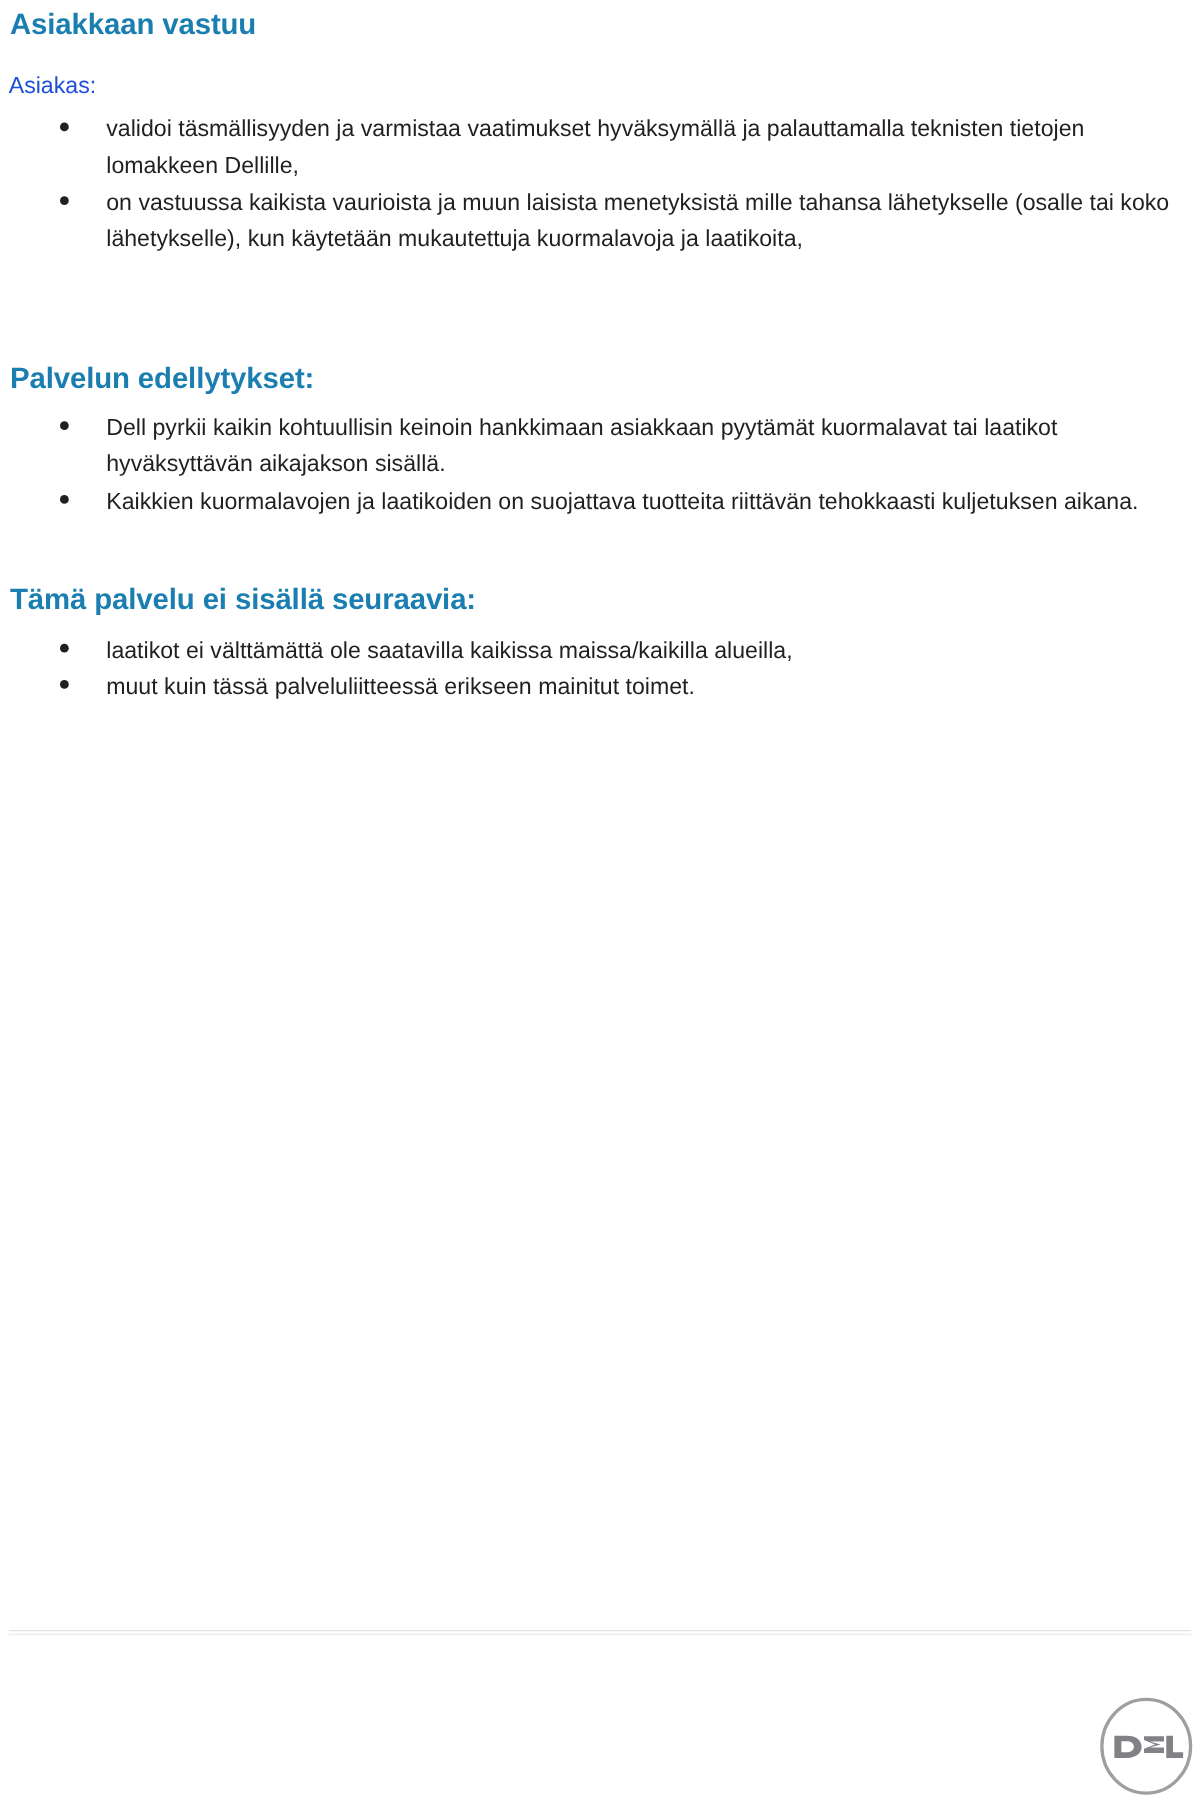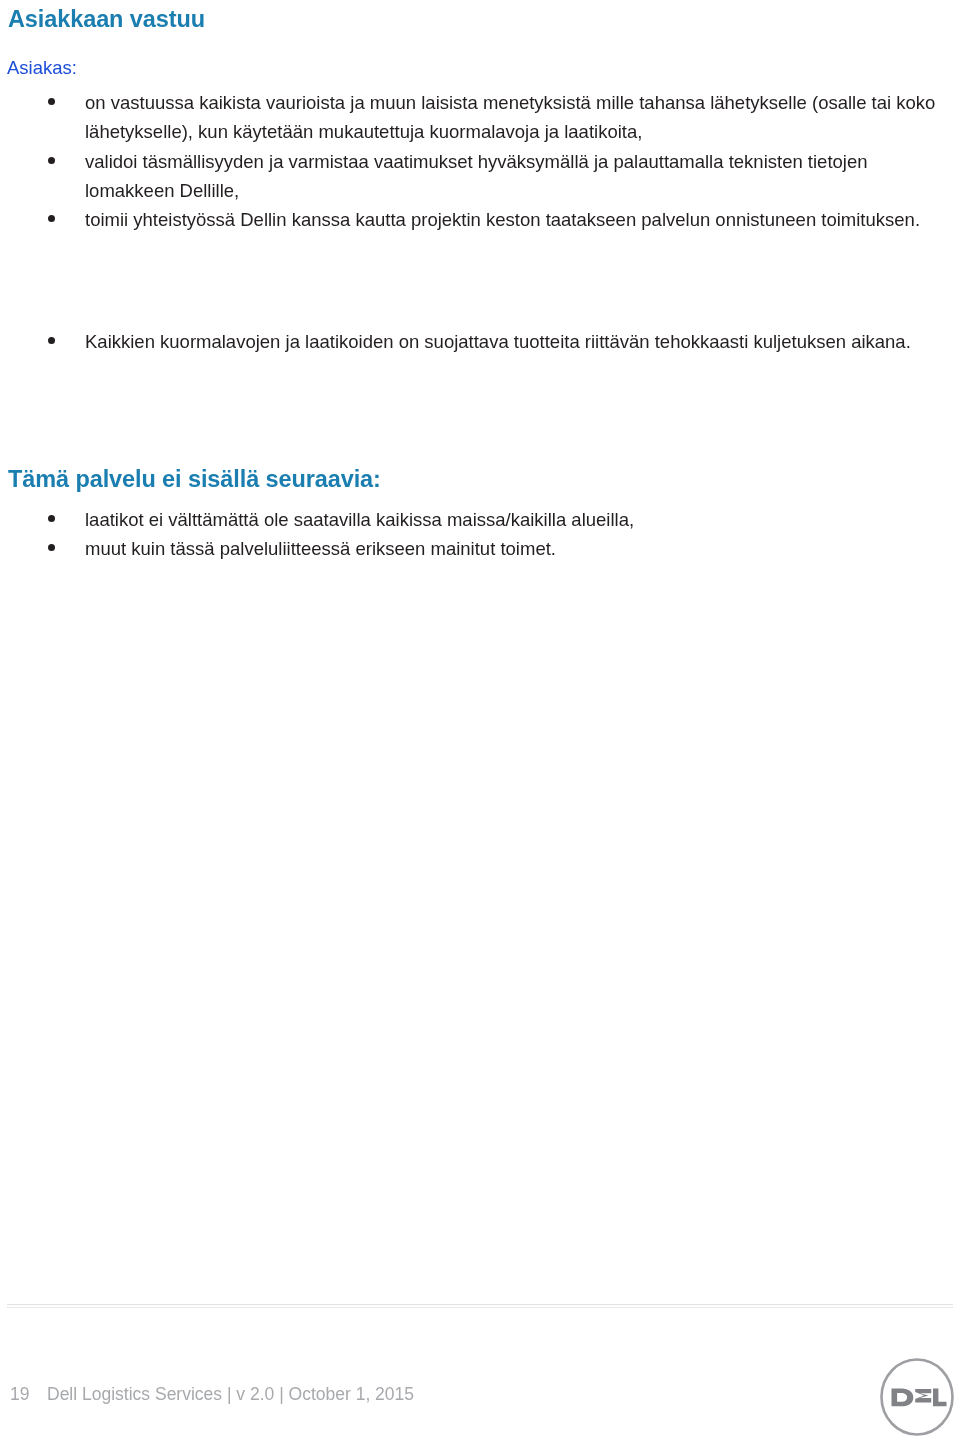--- a/index.html
+++ b/index.html
@@ -153,59 +153,56 @@
 
 <div class="page">
 
   <h1 class="section-heading" id="h-main">Asiakkaan vastuu</h1>
 
   <div id="intro-label">Asiakas:</div>
 
   <ul class="bullet-list" id="list-one">
     <li class="bullet-item">
       <span class="bullet-dot"></span>
+      <span class="bullet-text">validoi täsmällisyyden ja varmistaa vaatimukset hyväksymällä ja palauttamalla teknisten tietojen lomakkeen Dellille,</span>
+    </li>
+    <li class="bullet-item">
+      <span class="bullet-dot"></span>
       <span class="bullet-text">on vastuussa kaikista vaurioista ja muun laisista menetyksistä mille tahansa lähetykselle (osalle tai koko lähetykselle), kun käytetään mukautettuja kuormalavoja ja laatikoita,</span>
     </li>
-    <li class="bullet-item">
-      <span class="bullet-dot"></span>
-      <span class="bullet-text">validoi täsmällisyyden ja varmistaa vaatimukset hyväksymällä ja palauttamalla teknisten tietojen lomakkeen Dellille,</span>
-    </li>
-    <li class="bullet-item">
-      <span class="bullet-dot"></span>
-      <span class="bullet-text">toimii yhteistyössä Dellin kanssa kautta projektin keston taatakseen palvelun onnistuneen toimituksen.</span>
-    </li>
   </ul>
 
+  <h2 class="section-heading" id="h-second">Palvelun edellytykset:</h2>
 
   <ul class="bullet-list" id="list-two">
     <li class="bullet-item">
       <span class="bullet-dot"></span>
+      <span class="bullet-text">Dell pyrkii kaikin kohtuullisin keinoin hankkimaan asiakkaan pyytämät kuormalavat tai laatikot hyväksyttävän aikajakson sisällä.</span>
+    </li>
+    <li class="bullet-item">
+      <span class="bullet-dot"></span>
       <span class="bullet-text">Kaikkien kuormalavojen ja laatikoiden on suojattava tuotteita riittävän tehokkaasti kuljetuksen aikana.</span>
     </li>
   </ul>
 
   <h2 class="section-heading" id="h-third">Tämä palvelu ei sisällä seuraavia:</h2>
 
   <ul class="bullet-list" id="list-three">
     <li class="bullet-item">
       <span class="bullet-dot"></span>
       <span class="bullet-text">laatikot ei välttämättä ole saatavilla kaikissa maissa/kaikilla alueilla,</span>
     </li>
     <li class="bullet-item">
       <span class="bullet-dot"></span>
       <span class="bullet-text">muut kuin tässä palveluliitteessä erikseen mainitut toimet.</span>
     </li>
   </ul>
 
   <div id="footer-rule"></div>
 
-  <div id="footer">
-    <span id="footer-page-number">19</span>
-    <span id="footer-caption">Dell Logistics Services | v 2.0 | October 1, 2015</span>
-  </div>
 
   <div id="dell-logo">
     <svg width="76" height="80" viewBox="0 0 76 80" xmlns="http://www.w3.org/2000/svg" aria-hidden="true">
       <ellipse cx="38" cy="40" rx="35.5" ry="37.5" fill="none" stroke="#9d9fa2" stroke-width="2.6"></ellipse>
       <g fill="#808285">
 
         <path d="M12.5 31.5 h10.2 c6.9 0 11.6 3.6 11.6 8.9 c0 5.3 -4.7 8.9 -11.6 8.9 h-10.2 z
                  M18.1 36.0 v8.8 h4.0 c3.7 0 6.0 -1.6 6.0 -4.4 c0 -2.8 -2.3 -4.4 -6.0 -4.4 z"></path>
 
         <path d="M36.2 31.9 l16.0 0 l0 4.3 l-10.7 0 l0 0.2 l8.0 2.1 l-8.0 2.2 l0 0.2 l10.7 0 l0 4.5 l-16.0 0 l0 -3.4 l8.8 -3.5 l-8.8 -3.5 z"></path>

